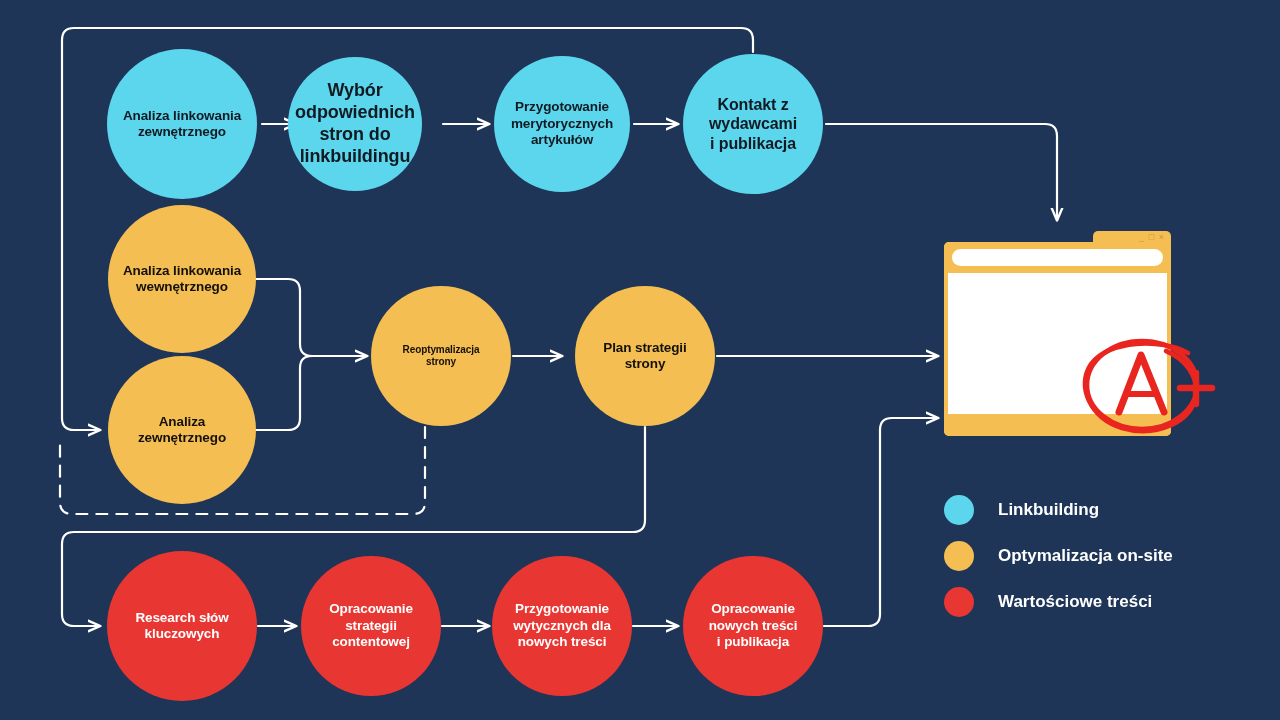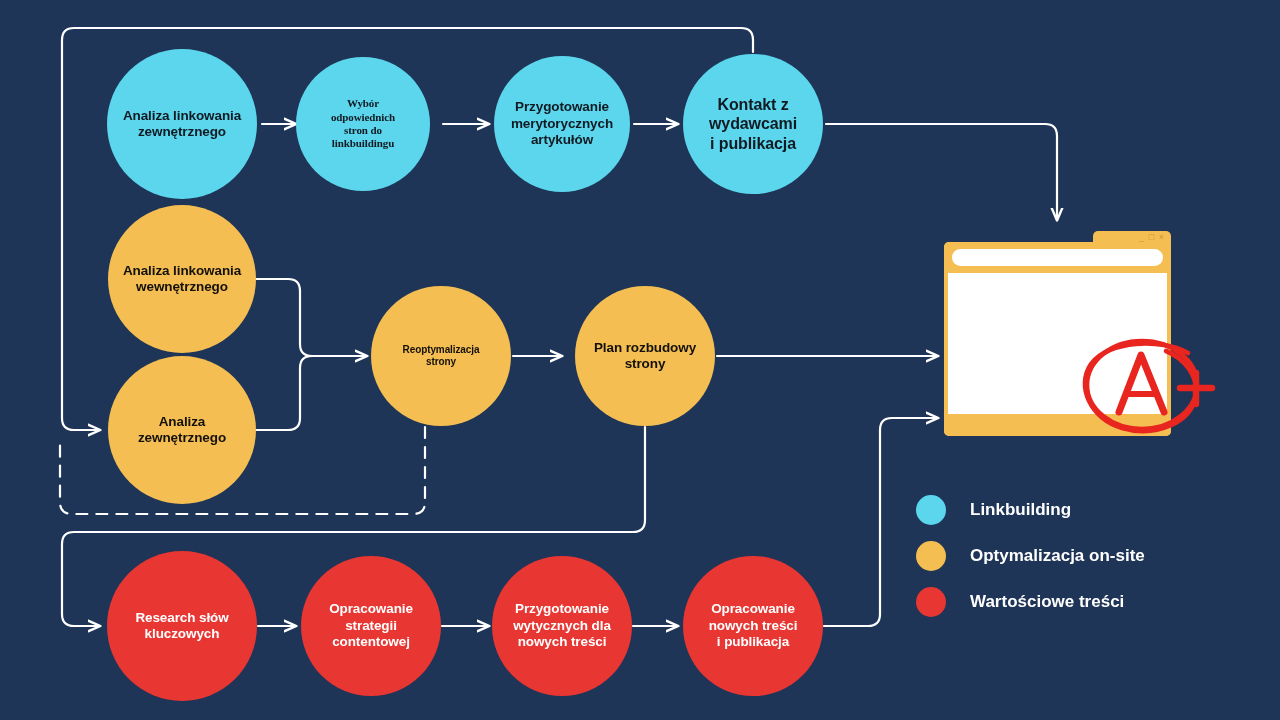--- a/index.html
+++ b/index.html
@@ -95,21 +95,21 @@
   }
   #grade {
     position: absolute;
     left: 1078px; top: 330px;
     width: 140px; height: 110px;
   }
 
   
   #legend {
     position: absolute;
-    left: 916px; top: 487px;
+    left: 944px; top: 487px;
     width: 300px;
   }
   .legend-row {
     display: flex;
     align-items: center;
     height: 46px;
   }
   .legend-dot {
     width: 30px; height: 30px;
     border-radius: 50%;
@@ -160,21 +160,21 @@
       <path d="M824,626 H868 Q880,626 880,614 V430 Q880,418 892,418 H938" marker-end="url(#arrow)"></path>
 
       <path d="M425,427 V502 Q425,514 413,514 H72 Q60,514 60,502 V444" stroke-dasharray="11 9"></path>
     </g>
   </svg>
 
   <div class="node cyan" style="left:107px;top:49px;width:150px;height:150px;font-size:13.5px;">
     <span class="lbl">Analiza linkowania
 zewnętrznego</span>
   </div>
-  <div class="node cyan" style="left:296px;top:57px;width:134px;height:134px;font-size:11px;font-family:Liberation Serif, serif;">
+  <div class="node cyan" style="left:288px;top:57px;width:134px;height:134px;font-size:18px;">
     <span class="lbl">Wybór
 odpowiednich
 stron do
 linkbuildingu</span>
   </div>
   <div class="node cyan" style="left:494px;top:56px;width:136px;height:136px;font-size:13.5px;">
     <span class="lbl">Przygotowanie
 merytorycznych
 artykułów</span>
   </div>
@@ -190,21 +190,21 @@
   </div>
   <div class="node amber" style="left:108px;top:356px;width:148px;height:148px;font-size:13.5px;">
     <span class="lbl">Analiza
 zewnętrznego</span>
   </div>
   <div class="node amber" style="left:371px;top:286px;width:140px;height:140px;font-size:10px;">
     <span class="lbl">Reoptymalizacja
 strony</span>
   </div>
   <div class="node amber" style="left:575px;top:286px;width:140px;height:140px;font-size:13.5px;">
-    <span class="lbl">Plan rozbudowy
+    <span class="lbl">Plan strategii
 strony</span>
   </div>
 
   <div class="node red" style="left:107px;top:551px;width:150px;height:150px;font-size:13.5px;justify-content:center;">
     <span class="lbl">Research słów
 kluczowych</span>
   </div>
   <div class="node red" style="left:301px;top:556px;width:140px;height:140px;font-size:13.5px;">
     <span class="lbl">Opracowanie
 strategii

